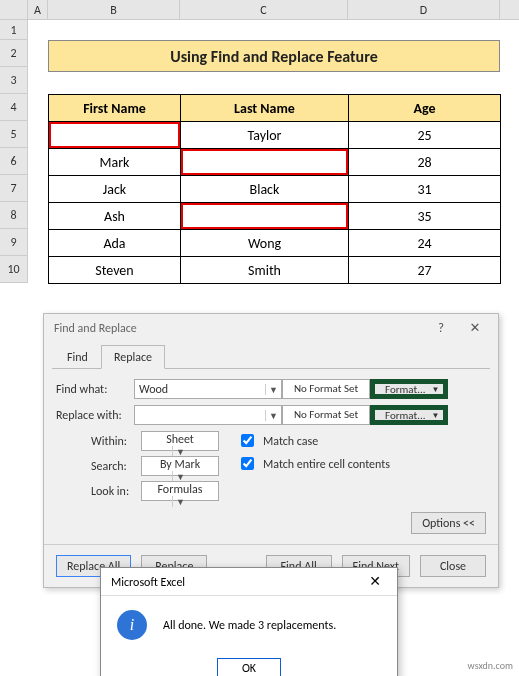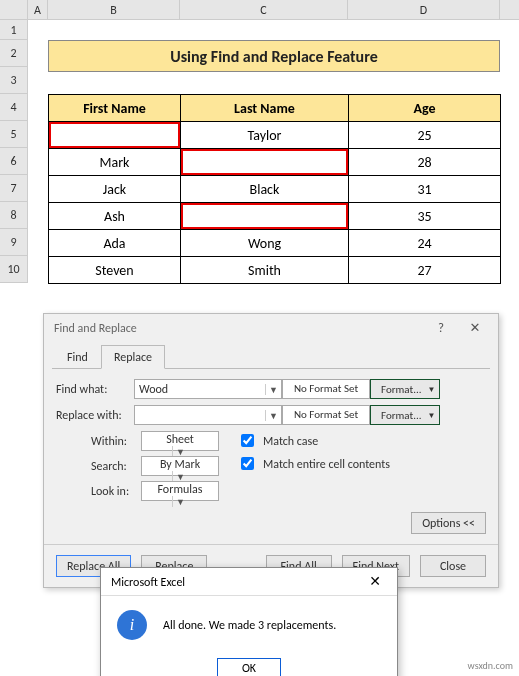--- a/index.html
+++ b/index.html
@@ -36,21 +36,21 @@
 .dlg1 .tab { padding: 4px 12px; border: 1px solid transparent; cursor: pointer; background: transparent; border-bottom: none; position: relative; top: 1px; }
 .dlg1 .tab.active { background: #f0f0f0; border-color: #bbb; border-bottom: 1px solid #f0f0f0; z-index: 2; }
 .dlg1 .tabline { border-top: 1px solid #bbb; margin: 0 8px; }
 .dlg1 .body { padding: 10px 12px 10px 12px; }
 .dlg1 .row { display: flex; align-items: center; margin-bottom: 6px; gap: 0; }
 .dlg1 .lbl { width: 78px; }
 .dlg1 .combo { display: flex; align-items: center; border: 1px solid #aaa; background: #fff; height: 20px; }
 .dlg1 .combo .cval { flex: 1; padding: 0 4px; font-size: 12px; }
 .dlg1 .combo .carrow { width: 16px; text-align: center; border-left: 1px solid #ccc; font-size: 9px; color: #555; cursor: pointer; }
 .dlg1 .fmt { width: 88px; height: 20px; border: 1px solid #aaa; background: #fff; text-align: center; line-height: 18px; font-size: 11px; }
-.dlg1 .btnfmt { display: flex; align-items: center; border: 1px solid #14532d; background: #e8e8e8; height: 20px; padding: 0 4px 0 10px; cursor: pointer; font-size: 11px; }
+.dlg1 .btnfmt { display: flex; align-items: center; border: 5px solid #14532d; background: #e8e8e8; height: 20px; padding: 0 4px 0 10px; cursor: pointer; font-size: 11px; }
 .dlg1 .btnfmt .arrow { margin-left: 6px; font-size: 8px; }
 .dlg1 .row2cols { display: flex; gap: 18px; margin-top: 4px; }
 .dlg1 .col1 .row { margin-bottom: 5px; }
 .dlg1 .col1 .lbl { width: 50px; margin-left: 35px; }
 .dlg1 .col1 .combo { width: 78px; flex-direction: column; }
 .dlg1 .chk { display: flex; align-items: center; gap: 6px; margin-bottom: 4px; }
 .dlg1 .chk input { width: 13px; height: 13px; }
 .dlg1 .opts { text-align: right; margin-top: 6px; }
 .dlg1 .ebtn { display: inline-block; border: 1px solid #aaa; background: #e8e8e8; padding: 3px 10px; cursor: pointer; font-size: 12px; min-width: 66px; text-align: center; }
 .dlg1 .footer { border-top: 1px solid #ccc; padding: 10px 12px; display: flex; gap: 10px; justify-content: center; }

